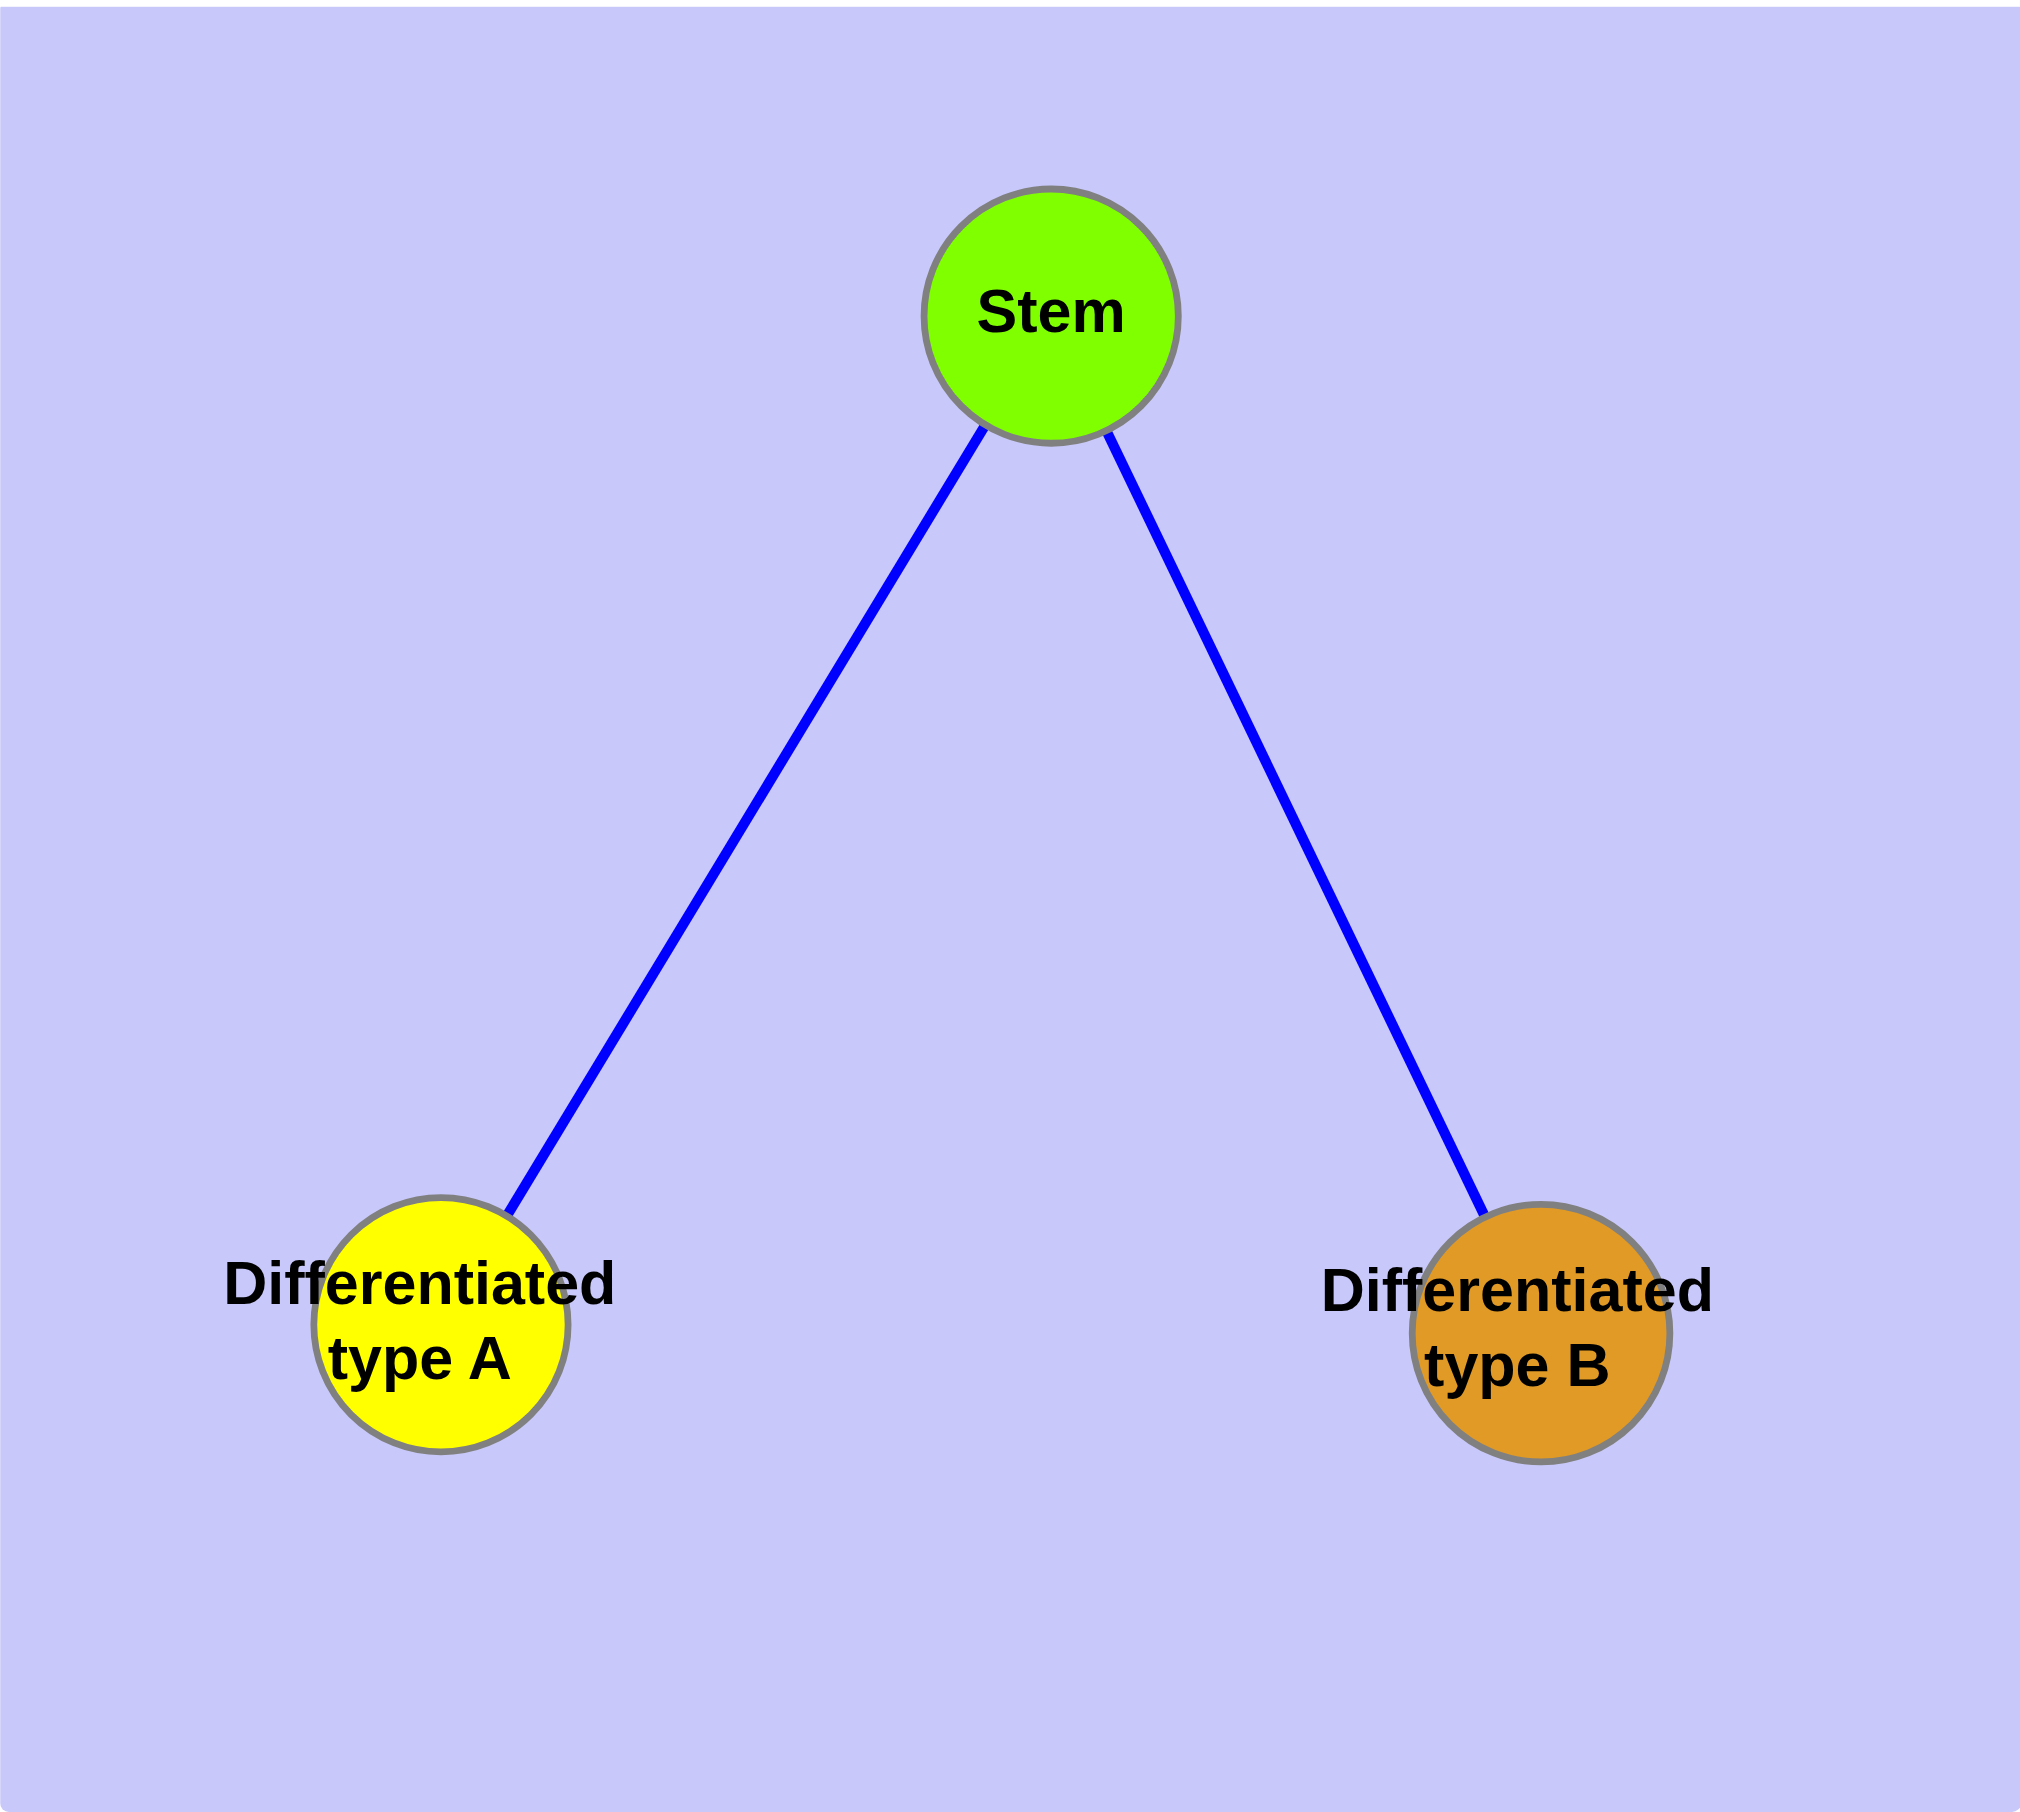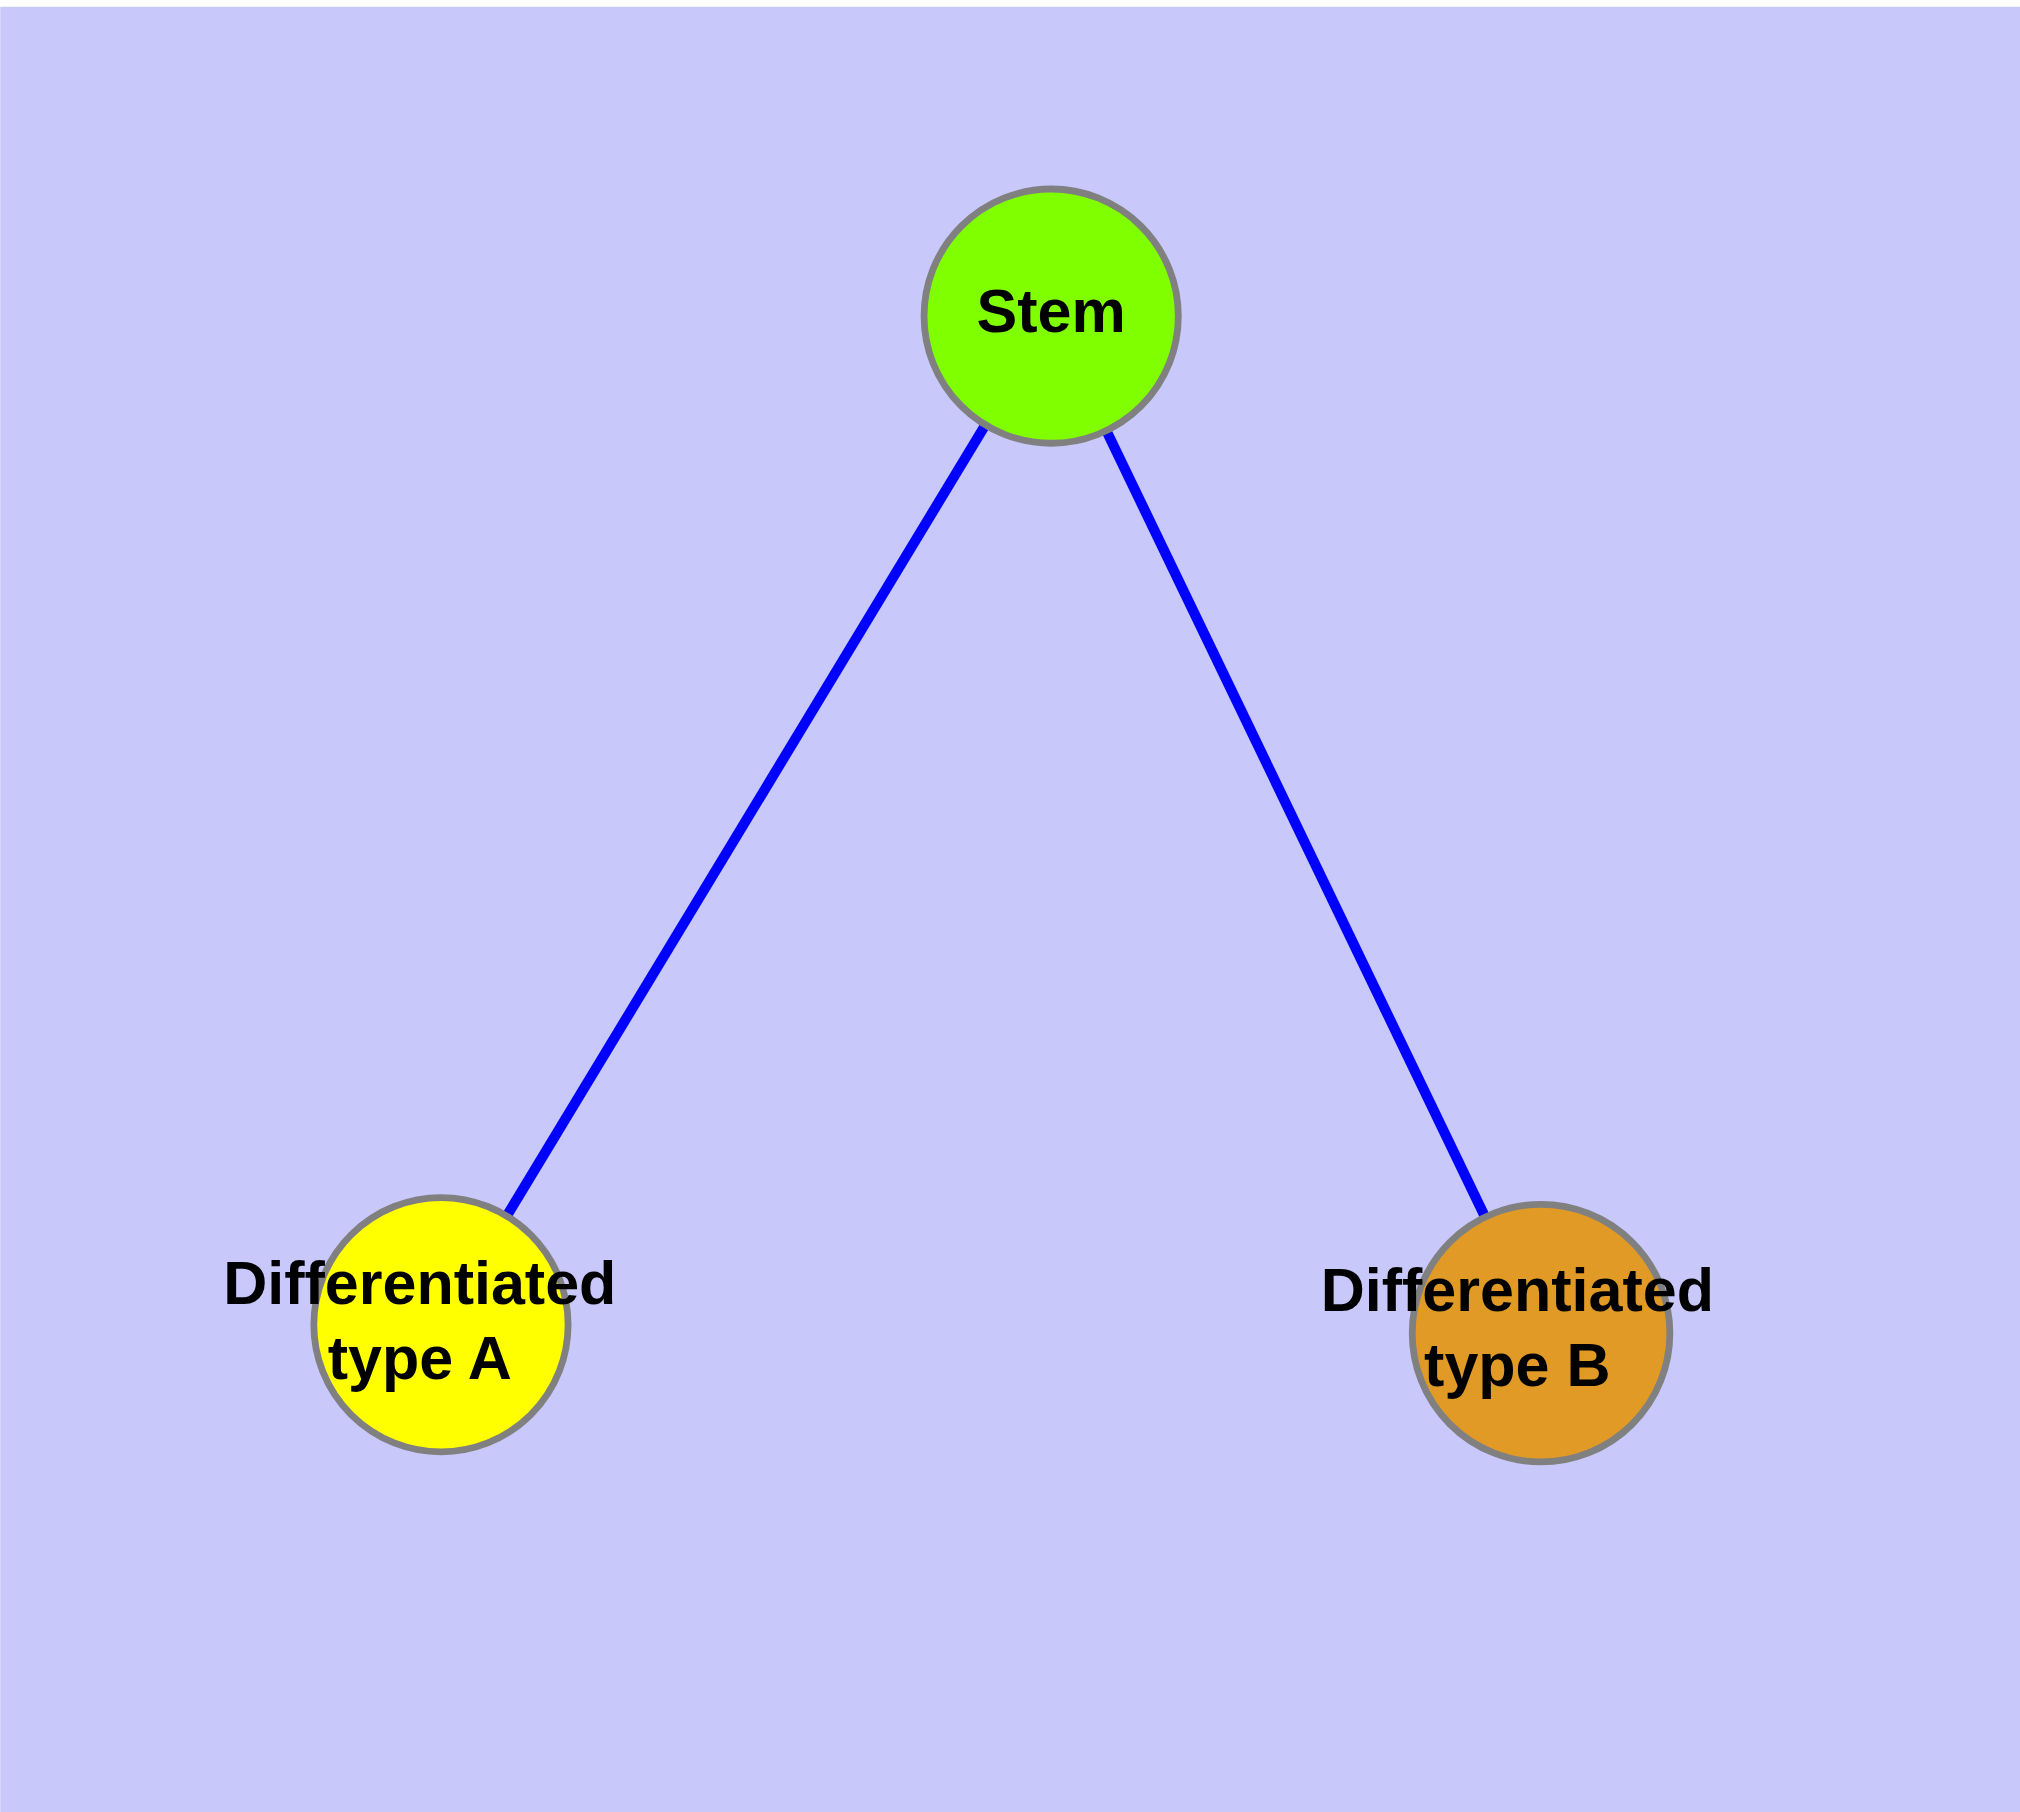--- a/index.html
+++ b/index.html
@@ -35,21 +35,21 @@
   .edge-line {
     stroke-linecap: butt;
   }
   .node-circle {
     stroke-linejoin: round;
   }
 </style>
 </head>
 <body>
 
-<div id="canvas" style="width: 2021px; height: 1812px; background: rgb(255, 255, 255);">
+<div id="canvas" style="width: 2021px; height: 1812px; background: rgb(255, 255, 255); border-radius: 9px;">
   <svg id="graph-svg" viewBox="0 0 2384 2138" xmlns="http://www.w3.org/2000/svg" shape-rendering="geometricPrecision">
     <g>
       <rect id="bg-outer" x="0" y="0" width="2384" height="2138" fill="#ffffff"></rect>
       <rect id="bg-plot" x="0" y="8" width="2384" height="2130" fill="#c8c8fa"></rect>
     </g>
     <g id="edges-layer">
         <line x1="1240" y1="373" x2="520" y2="1563" stroke="#0000ff" stroke-width="12" class="edge-line"></line>
         <line x1="1240" y1="373" x2="1818" y2="1573" stroke="#0000ff" stroke-width="12" class="edge-line"></line>
       </g>
     <g id="nodes-layer">

